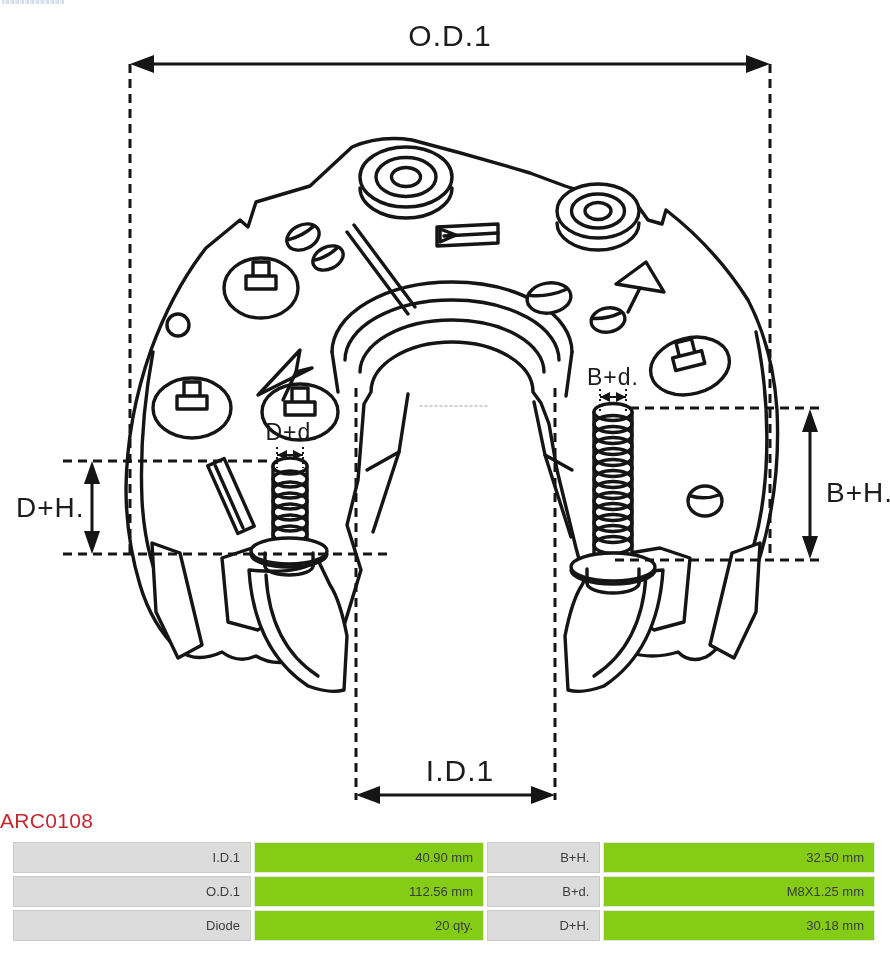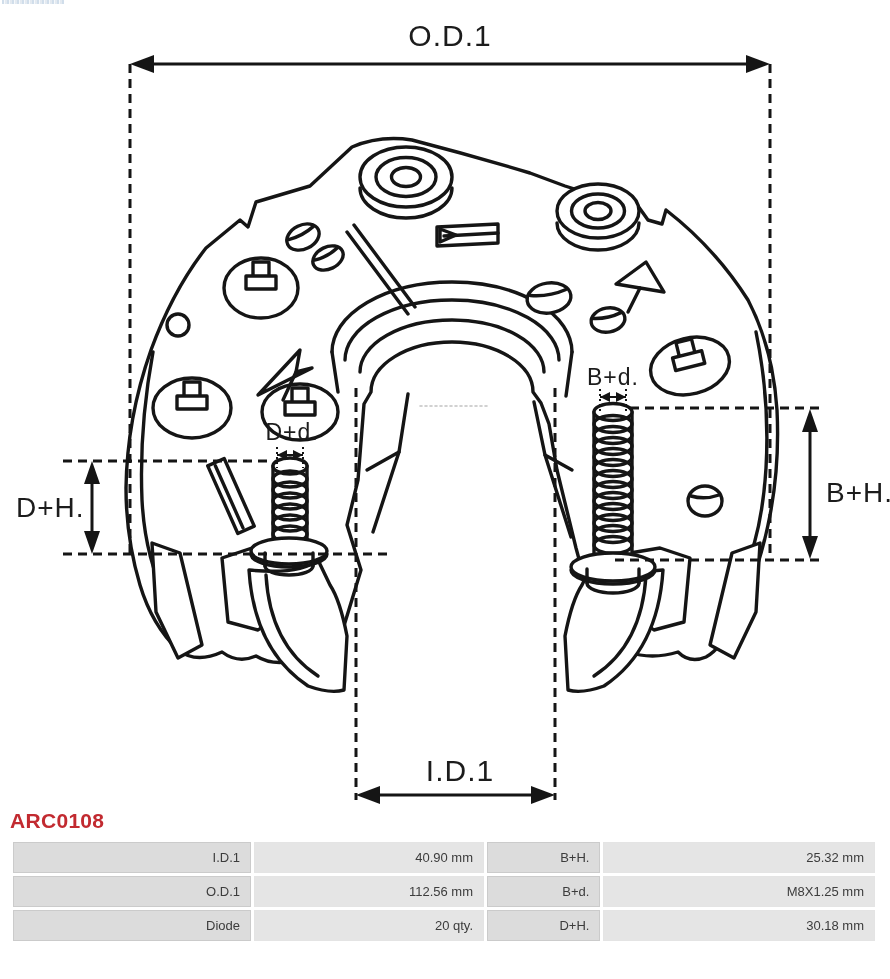--- a/index.html
+++ b/index.html
@@ -15,28 +15,28 @@
   .dims line,.dims path{stroke:#151515;stroke-width:3;fill:none;stroke-linecap:butt;}
   .dims .dash{stroke-dasharray:9 6;}
   .dims .dot{stroke-dasharray:2 3;stroke-width:2;}
   .dims .thin{stroke-width:2;}
   .dims polygon{fill:#151515;stroke:none;}
   .dims text{fill:#1c1c1c;letter-spacing:1px;}
   .dim-lg{font-size:30px;}
   .dim-md{font-size:28px;}
   .dim-sm{font-size:23px;letter-spacing:0.5px;}
   .faint{stroke:#c2c2c2 !important;stroke-width:1.6 !important;stroke-dasharray:2 3;}
-  .part-number{position:absolute;left:10px;top:809px;font-size:21px;font-weight:700;
+  .part-number{position:absolute;left:0;top:809px;font-size:21px;font-weight:400;
         color:#c22a30;letter-spacing:.3px;}
   table.spec-table{position:absolute;left:10px;top:839px;width:868px;border-collapse:separate;
         border-spacing:3px;table-layout:fixed;font-size:13px;color:#3c3c3c;}
   table.spec-table td{padding:7px 10px 7px 6px;text-align:right;vertical-align:middle;
         white-space:nowrap;overflow:hidden;}
   td.lbl{background:#dcdcdc;border:1px solid #cbcbcb;}
-  td.val{background:#e5e5e5;border:1px solid #e4e4e4;}
+  td.val{background:#84cc16;border:1px solid #e4e4e4;}
 </style>
 </head>
 <body>
 
 <div class="page">
 
   <div class="logo-fragment"></div>
 
   <svg class="drawing" width="890" height="808" viewBox="0 0 890 808">
 
@@ -277,21 +277,21 @@
         <col style="width:235px">
         <col style="width:227px">
         <col style="width:112px">
         <col style="width:268px">
       </colgroup>
     <tbody>
       <tr>
         <td class="lbl">I.D.1</td>
         <td class="val">40.90 mm</td>
         <td class="lbl">B+H.</td>
-        <td class="val">25.32 mm</td>
+        <td class="val">32.50 mm</td>
       </tr>
       <tr>
         <td class="lbl">O.D.1</td>
         <td class="val">112.56 mm</td>
         <td class="lbl">B+d.</td>
         <td class="val">M8X1.25 mm</td>
       </tr>
       <tr>
         <td class="lbl">Diode</td>
         <td class="val">20 qty.</td>

